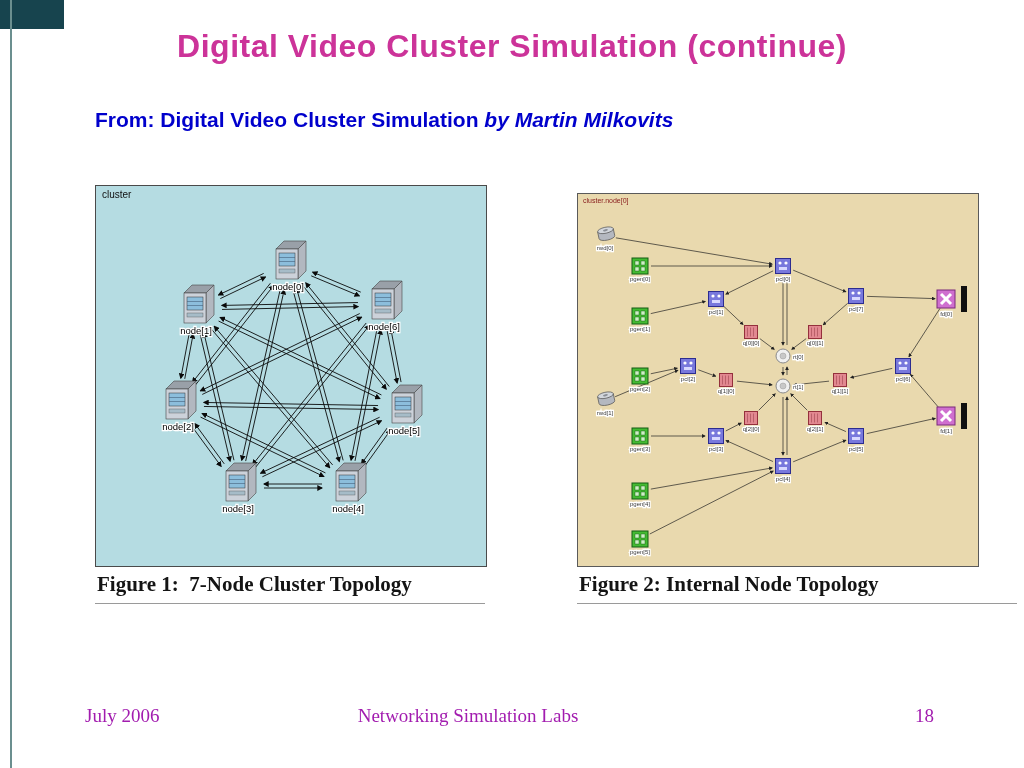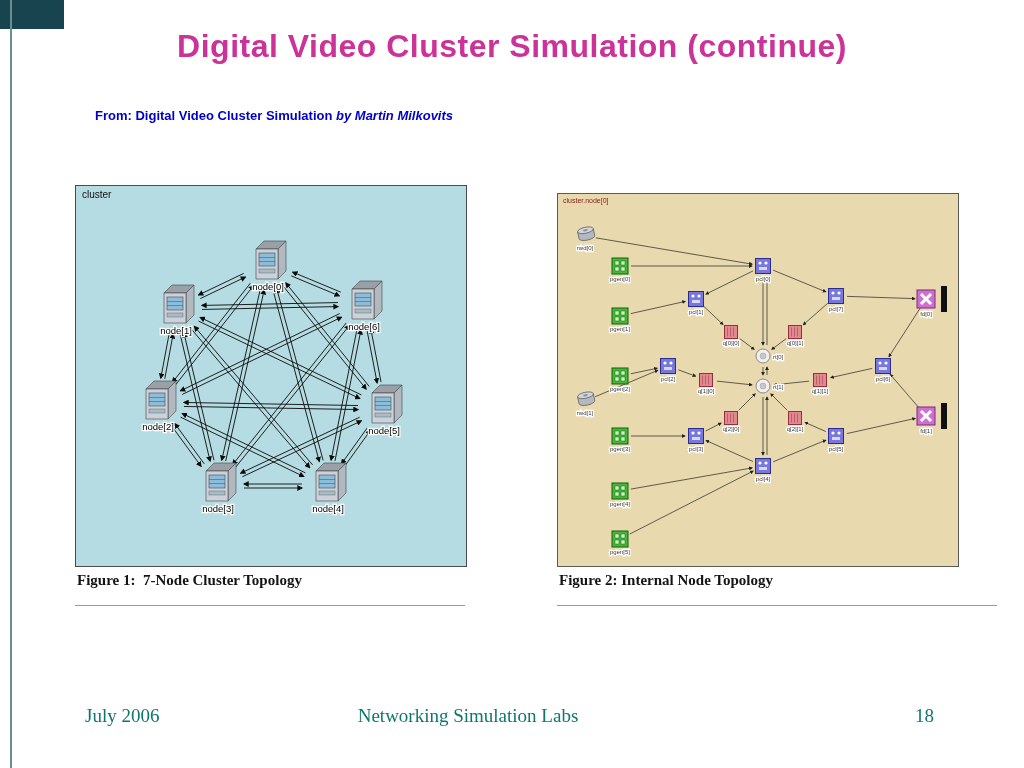--- a/index.html
+++ b/index.html
@@ -7,36 +7,36 @@
     width:1024px;height:768px;position:relative;background:#ffffff;
     font-family:"Liberation Sans",sans-serif;overflow:hidden;
   }
   .corner-rect{position:absolute;left:0;top:0;width:64px;height:29px;background:#17444e;}
   .left-rule{position:absolute;left:10px;top:0;width:2px;height:768px;background:#6b8f8f;}
   .slide-title{
     position:absolute;left:0;top:28px;width:1024px;text-align:center;
     color:#cc3399;font-size:32px;font-weight:bold;letter-spacing:0.5px;
   }
   .subtitle{
-    position:absolute;left:95px;top:108px;font-size:13px;font-weight:bold;color:#0000cc;
+    position:absolute;left:95px;top:108px;font-size:21px;font-weight:bold;color:#0000cc;
   }
   .subtitle .author{font-style:italic;}
-  .fig-wrap{position:absolute;}
+  .fig-wrap{position:absolute;margin-left:20px;}
   #fig1-wrap{left:75px;top:185px;width:390px;}
   #fig2-wrap{left:557px;top:193px;width:440px;}
   .fig-panel{display:block;}
   #fig1-svg{background:#b5dce2;border:1px solid #4a4a4a;}
   #fig2-svg{background:#e9d9ae;border:1px solid #5a5a5a;}
   .fig-caption{
-    font-family:"Liberation Serif",serif;font-weight:bold;font-size:15px;color:#141414;
-    padding:5px 2px 16px 2px;border-bottom:1px solid #9a9a9a;white-space:pre;
+    font-family:"Liberation Serif",serif;font-weight:bold;font-size:21px;color:#141414;
+    padding:5px 2px 6px 2px;border-bottom:1px solid #9a9a9a;white-space:pre;
   }
   .footer{
     position:absolute;top:705px;left:0;width:1024px;height:30px;
-    font-family:"Liberation Serif",serif;font-size:19px;color:#0f766e;
+    font-family:"Liberation Serif",serif;font-size:19px;color:#a21caf;
   }
   .footer .f-date{position:absolute;left:85px;top:0;}
   .footer .f-center{position:absolute;left:0;width:936px;text-align:center;top:0;}
   .footer .f-page{position:absolute;right:90px;top:0;}
 </style>
 </head>
 <body>
 
 <div class="corner-rect"></div>
 <div class="left-rule"></div>

